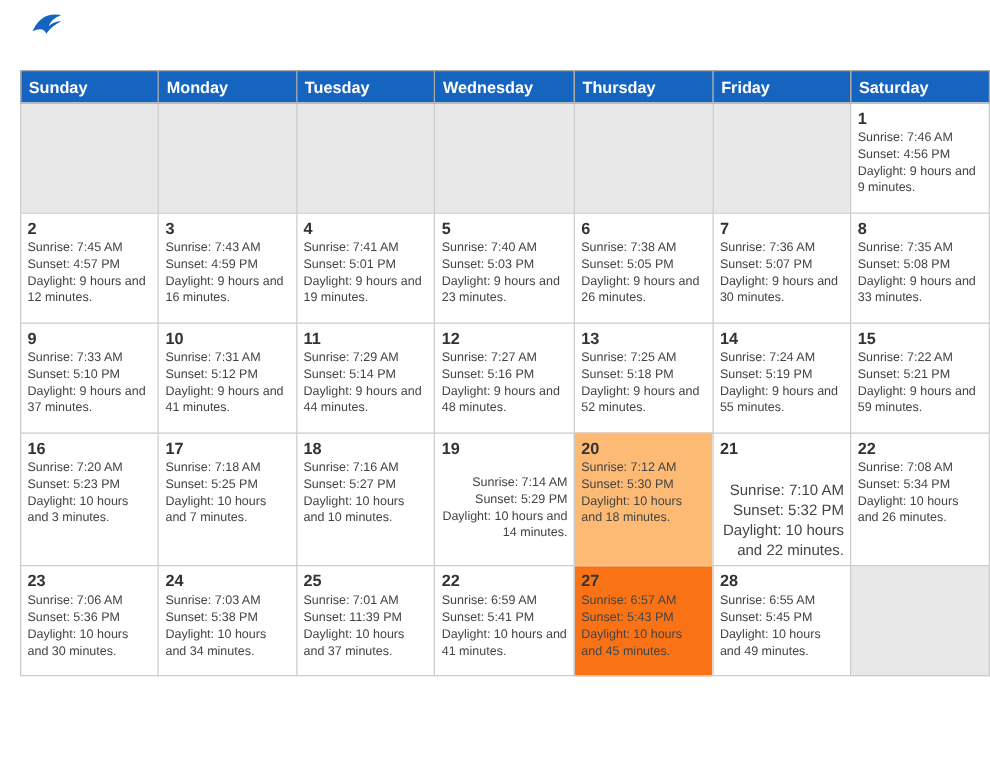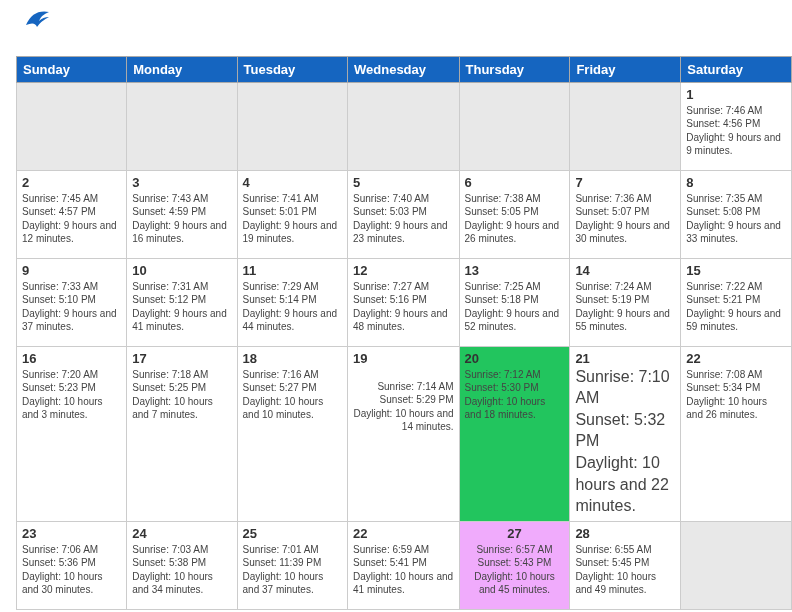--- a/index.html
+++ b/index.html
@@ -166,29 +166,29 @@
               <div style="font-size: 10px; color: rgb(68, 68, 68); line-height: 1.35; margin-top: 2px; white-space: pre-wrap;">Sunrise: 7:16 AM
 Sunset: 5:27 PM
 Daylight: 10 hours and 10 minutes.</div>
             </td>
             <td style="border: 1px solid rgb(204, 204, 204); vertical-align: top; padding: 4px 5px; width: 113px; height: 88px; background: rgb(255, 255, 255);">
               <div style="font-size: 13px; font-weight: bold; color: rgb(51, 51, 51);">19</div>
               <div style="font-size: 10px; color: rgb(68, 68, 68); line-height: 1.35; margin-top: 14px; white-space: pre-wrap; text-align: right;">Sunrise: 7:14 AM
 Sunset: 5:29 PM
 Daylight: 10 hours and 14 minutes.</div>
             </td>
-            <td style="border: 1px solid rgb(204, 204, 204); vertical-align: top; padding: 4px 5px; width: 113px; height: 88px; background: #22c55e;">
+            <td style="border: 1px solid rgb(204, 204, 204); vertical-align: top; padding: 4px 5px; width: 113px; height: 88px; background: #fdba74;">
               <div style="font-size: 13px; font-weight: bold; color: rgb(51, 51, 51);">20</div>
               <div style="font-size: 10px; color: rgb(68, 68, 68); line-height: 1.35; margin-top: 2px; white-space: pre-wrap;">Sunrise: 7:12 AM
 Sunset: 5:30 PM
 Daylight: 10 hours and 18 minutes.</div>
             </td>
             <td style="border: 1px solid rgb(204, 204, 204); vertical-align: top; padding: 4px 5px; width: 113px; height: 88px; background: rgb(255, 255, 255);">
               <div style="font-size: 13px; font-weight: bold; color: rgb(51, 51, 51);">21</div>
-              <div style="font-size: 16px; color: rgb(68, 68, 68); line-height: 1.35; margin-top: 0; white-space: pre-wrap;">Sunrise: 7:10 AM
+              <div style="font-size: 12px; color: rgb(68, 68, 68); line-height: 1.35; margin-top: 18px; white-space: pre-wrap; text-align: right;">Sunrise: 7:10 AM
 Sunset: 5:32 PM
 Daylight: 10 hours and 22 minutes.</div>
             </td>
             <td style="border: 1px solid rgb(204, 204, 204); vertical-align: top; padding: 4px 5px; width: 113px; height: 88px; background: rgb(255, 255, 255);">
               <div style="font-size: 13px; font-weight: bold; color: rgb(51, 51, 51);">22</div>
               <div style="font-size: 10px; color: rgb(68, 68, 68); line-height: 1.35; margin-top: 2px; white-space: pre-wrap;">Sunrise: 7:08 AM
 Sunset: 5:34 PM
 Daylight: 10 hours and 26 minutes.</div>
             </td>
           </tr>
@@ -210,21 +210,21 @@
               <div style="font-size: 10px; color: rgb(68, 68, 68); line-height: 1.35; margin-top: 2px; white-space: pre-wrap;">Sunrise: 7:01 AM
 Sunset: 11:39 PM
 Daylight: 10 hours and 37 minutes.</div>
             </td>
             <td style="border: 1px solid rgb(204, 204, 204); vertical-align: top; padding: 4px 5px; width: 113px; height: 88px; background: rgb(255, 255, 255);">
               <div style="font-size: 13px; font-weight: bold; color: rgb(51, 51, 51);">22</div>
               <div style="font-size: 10px; color: rgb(68, 68, 68); line-height: 1.35; margin-top: 2px; white-space: pre-wrap;">Sunrise: 6:59 AM
 Sunset: 5:41 PM
 Daylight: 10 hours and 41 minutes.</div>
             </td>
-            <td style="border: 1px solid rgb(204, 204, 204); vertical-align: top; padding: 4px 5px; width: 113px; height: 88px; background: #f0abfc; text-align: center;">
+            <td style="border: 1px solid rgb(204, 204, 204); vertical-align: top; padding: 4px 5px; width: 113px; height: 88px; background: #f97316;">
               <div style="font-size: 13px; font-weight: bold; color: rgb(51, 51, 51);">27</div>
               <div style="font-size: 10px; color: rgb(68, 68, 68); line-height: 1.35; margin-top: 2px; white-space: pre-wrap;">Sunrise: 6:57 AM
 Sunset: 5:43 PM
 Daylight: 10 hours and 45 minutes.</div>
             </td>
             <td style="border: 1px solid rgb(204, 204, 204); vertical-align: top; padding: 4px 5px; width: 113px; height: 88px; background: rgb(255, 255, 255);">
               <div style="font-size: 13px; font-weight: bold; color: rgb(51, 51, 51);">28</div>
               <div style="font-size: 10px; color: rgb(68, 68, 68); line-height: 1.35; margin-top: 2px; white-space: pre-wrap;">Sunrise: 6:55 AM
 Sunset: 5:45 PM
 Daylight: 10 hours and 49 minutes.</div>

